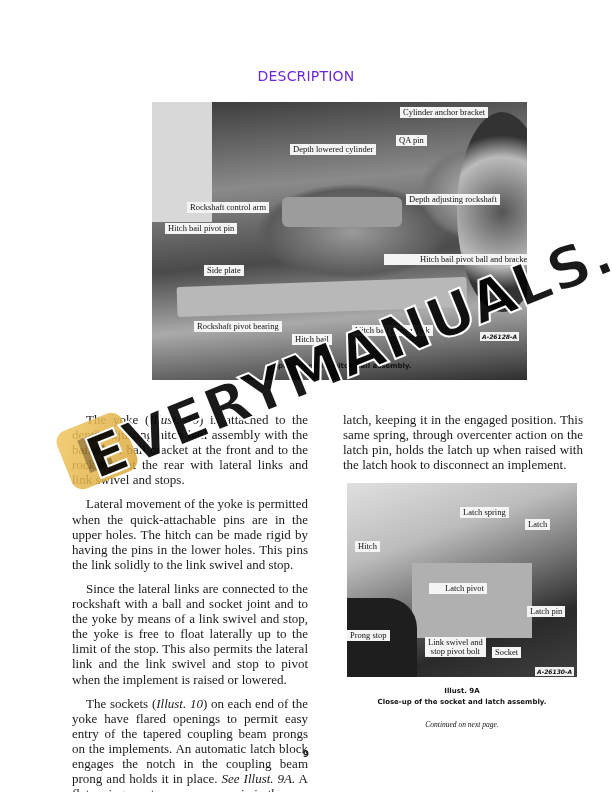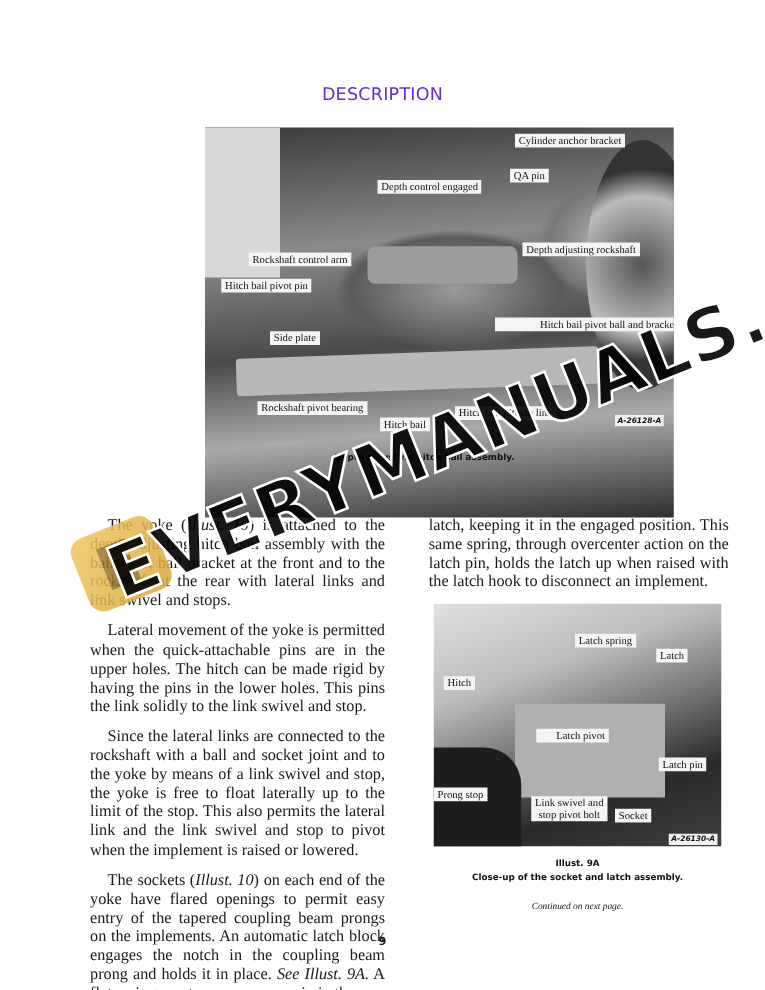--- a/index.html
+++ b/index.html
@@ -8,21 +8,21 @@
     font-family: "Liberation Serif", "DejaVu Serif", serif; color: #1a1a1a;
   }
   .heading {
     position: absolute; top: 68px; left: 0; width: 612px; text-align: center;
     font-family: "DejaVu Sans", "Liberation Sans", sans-serif; font-size: 14px; font-weight: normal;
     letter-spacing: 0.2px; color: #6d28d9;
   }
   .photo {
     position: absolute; background: #6e6e6e; overflow: hidden;
   }
-  .photo1 { left: 164px; top: 102px; width: 375px; height: 312px;
+  .photo1 { left: 152px; top: 102px; width: 375px; height: 278px;
     background:
       radial-gradient(ellipse 90px 70px at 330px 90px, #bdbdbd 0%, #777 60%, transparent 70%),
       radial-gradient(ellipse 120px 60px at 200px 130px, #9a9a9a 0%, #5a5a5a 70%, transparent 80%),
       linear-gradient(175deg, #3a3a3a 0%, #8a8a8a 30%, #4a4a4a 55%, #aaaaaa 75%, #2f2f2f 100%);
   }
   .photo1 .beam { position:absolute; left: 25px; top: 180px; width: 290px; height: 30px; background:#b8b8b8; transform: rotate(-2deg); border-radius: 3px; }
   .photo1 .left-bright { position:absolute; left:0; top:0; width:60px; height:120px; background:#d8d8d8; }
   .photo1 .wheel { position:absolute; right:-20px; top:10px; width:90px; height:200px; border-radius:50%; background: radial-gradient(circle, #555 0%, #bbb 50%, #333 70%); }
   .photo1 .cyl { position:absolute; left:130px; top:95px; width:120px; height:30px; background:#9c9c9c; border-radius:6px; }
   .photo2 { left: 347px; top: 483px; width: 230px; height: 194px;
@@ -77,21 +77,21 @@
 
 <div class="heading">DESCRIPTION</div>
 
 <div class="photo photo1">
   <div class="left-bright"></div>
   <div class="wheel"></div>
   <div class="cyl"></div>
   <div class="beam"></div>
   <div class="lbl" style="left:248px; top:5px;">Cylinder anchor bracket</div>
   <div class="lbl" style="left:244px; top:33px;">QA pin</div>
-  <div class="lbl" style="left:138px; top:42px;">Depth control engaged</div>
+  <div class="lbl" style="left:138px; top:42px;">Depth lowered cylinder</div>
   <div class="lbl" style="left:254px; top:92px;">Depth adjusting rockshaft</div>
   <div class="lbl" style="left:35px; top:100px;">Rockshaft control arm</div>
   <div class="lbl" style="left:13px; top:121px;">Hitch bail pivot pin</div>
   <div class="lbl" style="left:52px; top:163px;">Side plate</div>
   <div class="lbl" style="left:232px; top:152px;padding-left:36px;">Hitch bail pivot ball and bracket</div>
   <div class="lbl" style="left:42px; top:219px;">Rockshaft pivot bearing</div>
   <div class="lbl" style="left:140px; top:232px;">Hitch bail</div>
   <div class="lbl" style="left:200px; top:223px;">Hitch bail pitman link</div>
   <div class="fig-id" style="left:328px; top:230px;">A-26128-A</div>
 </div>

